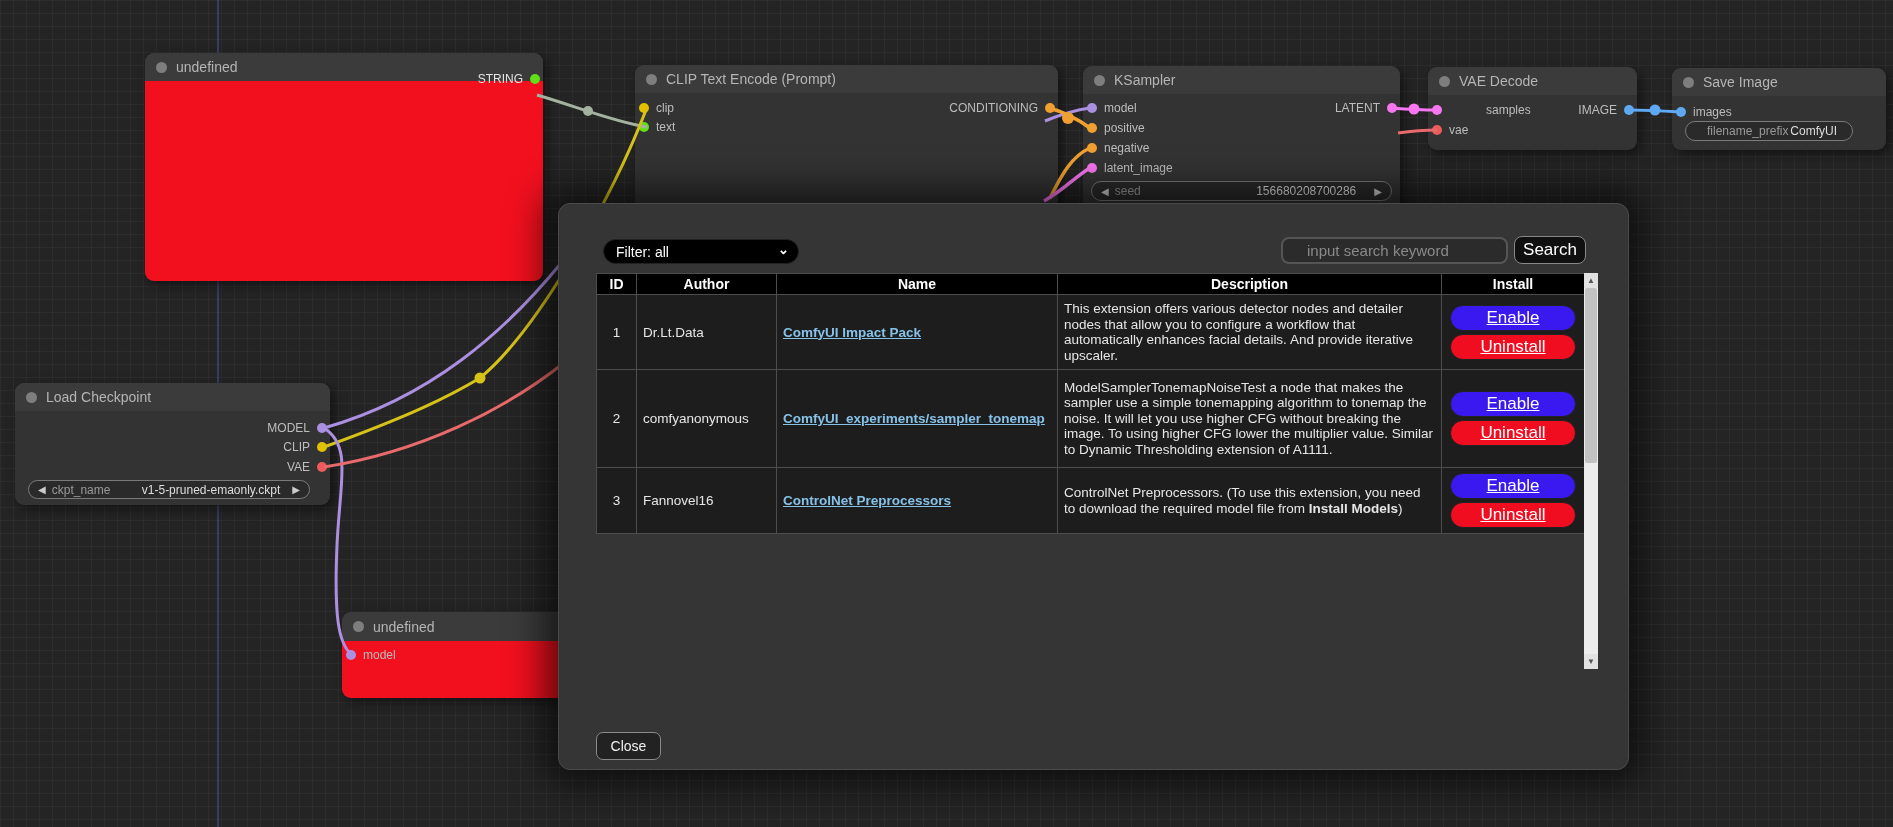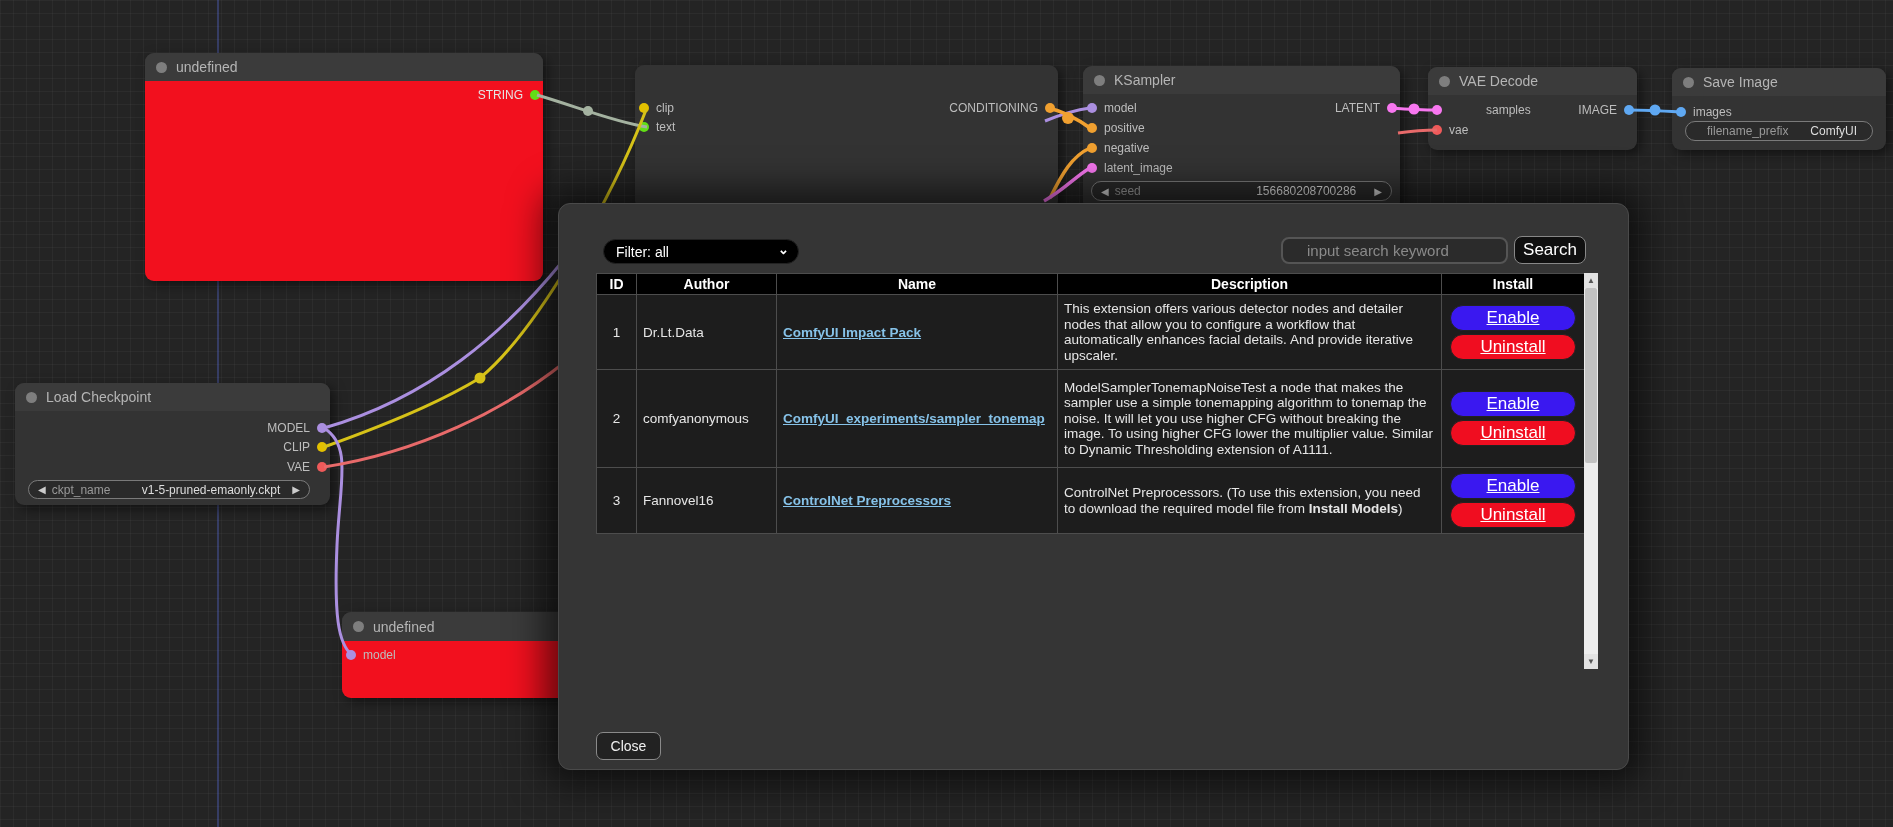--- a/index.html
+++ b/index.html
@@ -92,27 +92,31 @@
 <body>
 
 <div class="axis-line"></div>
 
 <div class="node" style="left:145px;top:53px;width:398px;height:228px;">
   <div class="node-header">
     <span class="title-dot"></span>
     <span class="node-title">undefined</span>
   </div>
   <div class="red-body"></div>
-  <div class="port out lbl-light" style="top:35px;">
+  <div class="port out lbl-light" style="top:19px;">
     <span class="pdot c-green"></span>
     <span>STRING</span>
   </div>
 </div>
 
 <div class="node" style="left:635px;top:65px;width:423px;height:145px;">
+  <div class="node-header">
+    <span class="title-dot"></span>
+    <span class="node-title">CLIP Text Encode (Prompt)</span>
+  </div>
   <div class="port in" style="top:36px;">
     <span class="pdot c-yellow"></span>
     <span>clip</span>
   </div>
   <div class="port in" style="top:55px;">
     <span class="pdot c-green"></span>
     <span>text</span>
   </div>
   <div class="port out" style="top:36px;">
     <span class="pdot c-orange"></span>
@@ -174,21 +178,21 @@
 
 <div class="node" style="left:1672px;top:68px;width:214px;height:82px;">
   <div class="node-header">
     <span class="title-dot"></span>
     <span class="node-title">Save Image</span>
   </div>
   <div class="port in" style="top:37px;">
     <span class="pdot c-blue"></span>
     <span>images</span>
   </div>
-  <div class="widget" style="left:13px;top:53px;width:188px;height:20px;">
+  <div class="widget" style="left:13px;top:53px;width:168px;height:20px;">
     <span class="wlabel" style="margin-left:12px;">filename_prefix</span>
     <span class="wvalue" style="margin-right:6px;">ComfyUI</span>
   </div>
 </div>
 
 <div class="node" style="left:15px;top:383px;width:315px;height:122px;">
   <div class="node-header">
     <span class="title-dot"></span>
     <span class="node-title">Load Checkpoint</span>
   </div>

